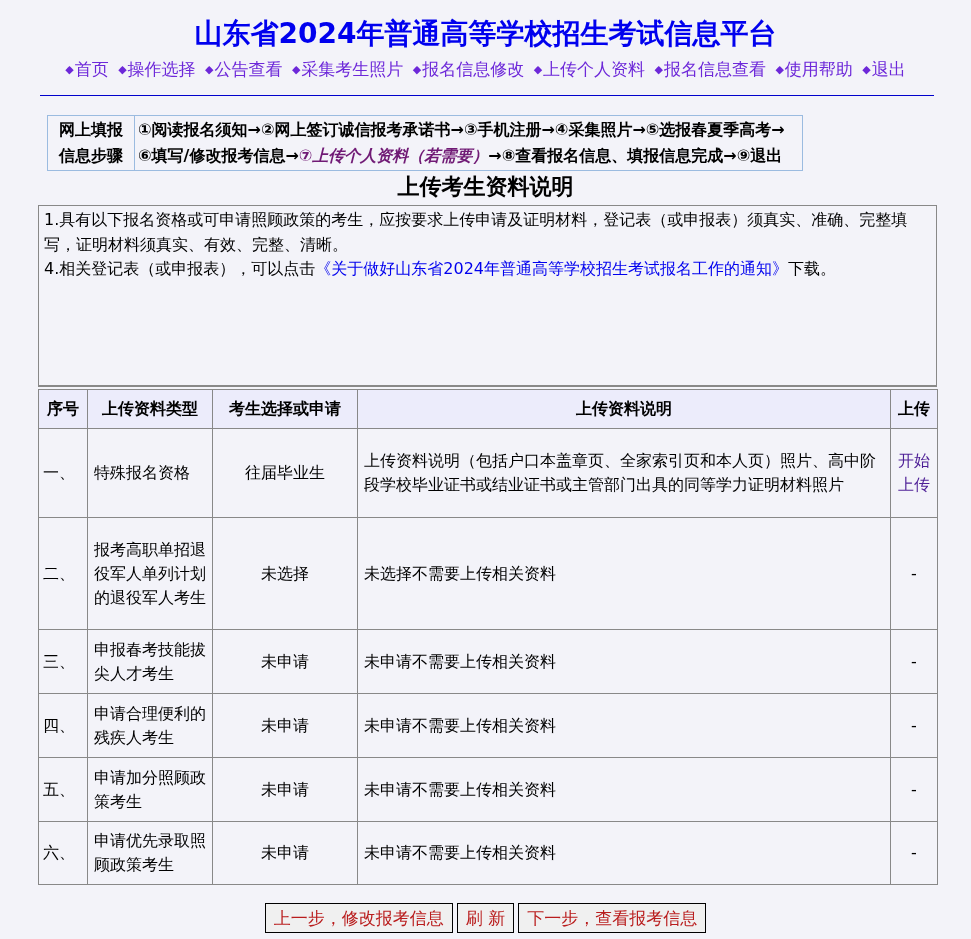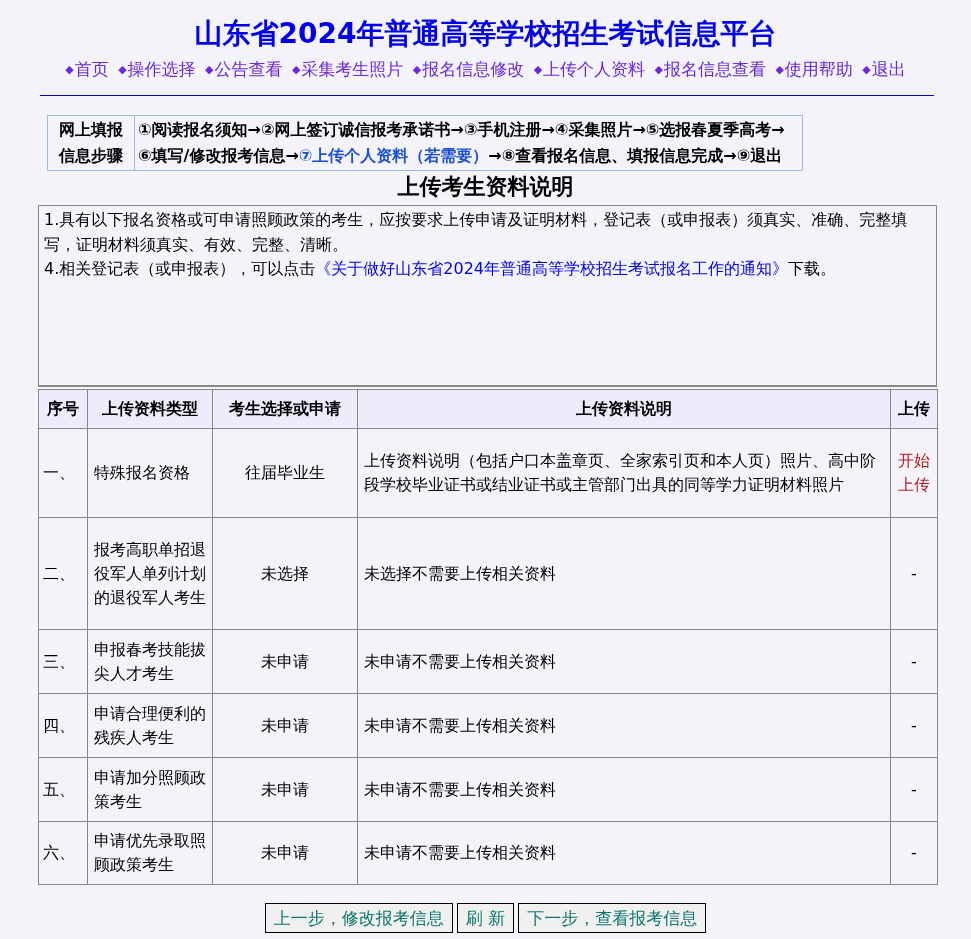--- a/index.html
+++ b/index.html
@@ -63,21 +63,21 @@
     font-weight: bold;
     font-size: 16px;
     line-height: 26px;
     padding: 1px 3px;
     vertical-align: middle;
   }
   .steps td.lbl {
     width: 80px;
     text-align: center;
   }
-  .steps .red { color: #1d4ed8; }
+  .steps .red { color: #701a75; font-style: italic; }
   .subtitle {
     position: absolute;
     left: 0;
     right: 0;
     top: 172px;
     text-align: center;
     font-weight: bold;
     font-size: 22px;
     line-height: 30px;
   }
@@ -115,38 +115,38 @@
     height: 38px;
     text-align: center;
     white-space: nowrap;
     padding: 0 4px;
   }
   .main-table td.c-idx { text-align: left; width: 38px; padding-left: 4px; }
   .main-table td.c-type { text-align: left; width: 112px; }
   .main-table td.c-choice { text-align: center; width: 132px; }
   .main-table td.c-desc { text-align: left; }
   .main-table td.c-up { text-align: center; width: 38px; padding: 0 4px; }
-  .main-table td.c-up a { color: #b91c1c; text-decoration: none; font-family: Liberation Serif, serif; }
+  .main-table td.c-up a { color: #4c1d95; text-decoration: none; font-family: Liberation Serif, serif; }
   .buttons {
     position: absolute;
     left: 0;
     right: 0;
     top: 903px;
     text-align: center;
     font-size: 0;
   }
   .buttons button {
     font-family: "DejaVu Sans", "Liberation Sans", sans-serif;
     font-size: 17px;
     background: #f0f0f0;
     border: 1px solid #000;
     padding: 0 8px;
     height: 30px;
     margin: 0 2px;
-    color: #0f766e;
+    color: #b91c1c;
     cursor: pointer;
   }
 </style>
 </head>
 <body>
 
 <h1 class="site-title">山东省2024年普通高等学校招生考试信息平台</h1>
 
 <div class="nav">
   <a href="#"><span class="dia">◆</span><span>首页</span></a>

